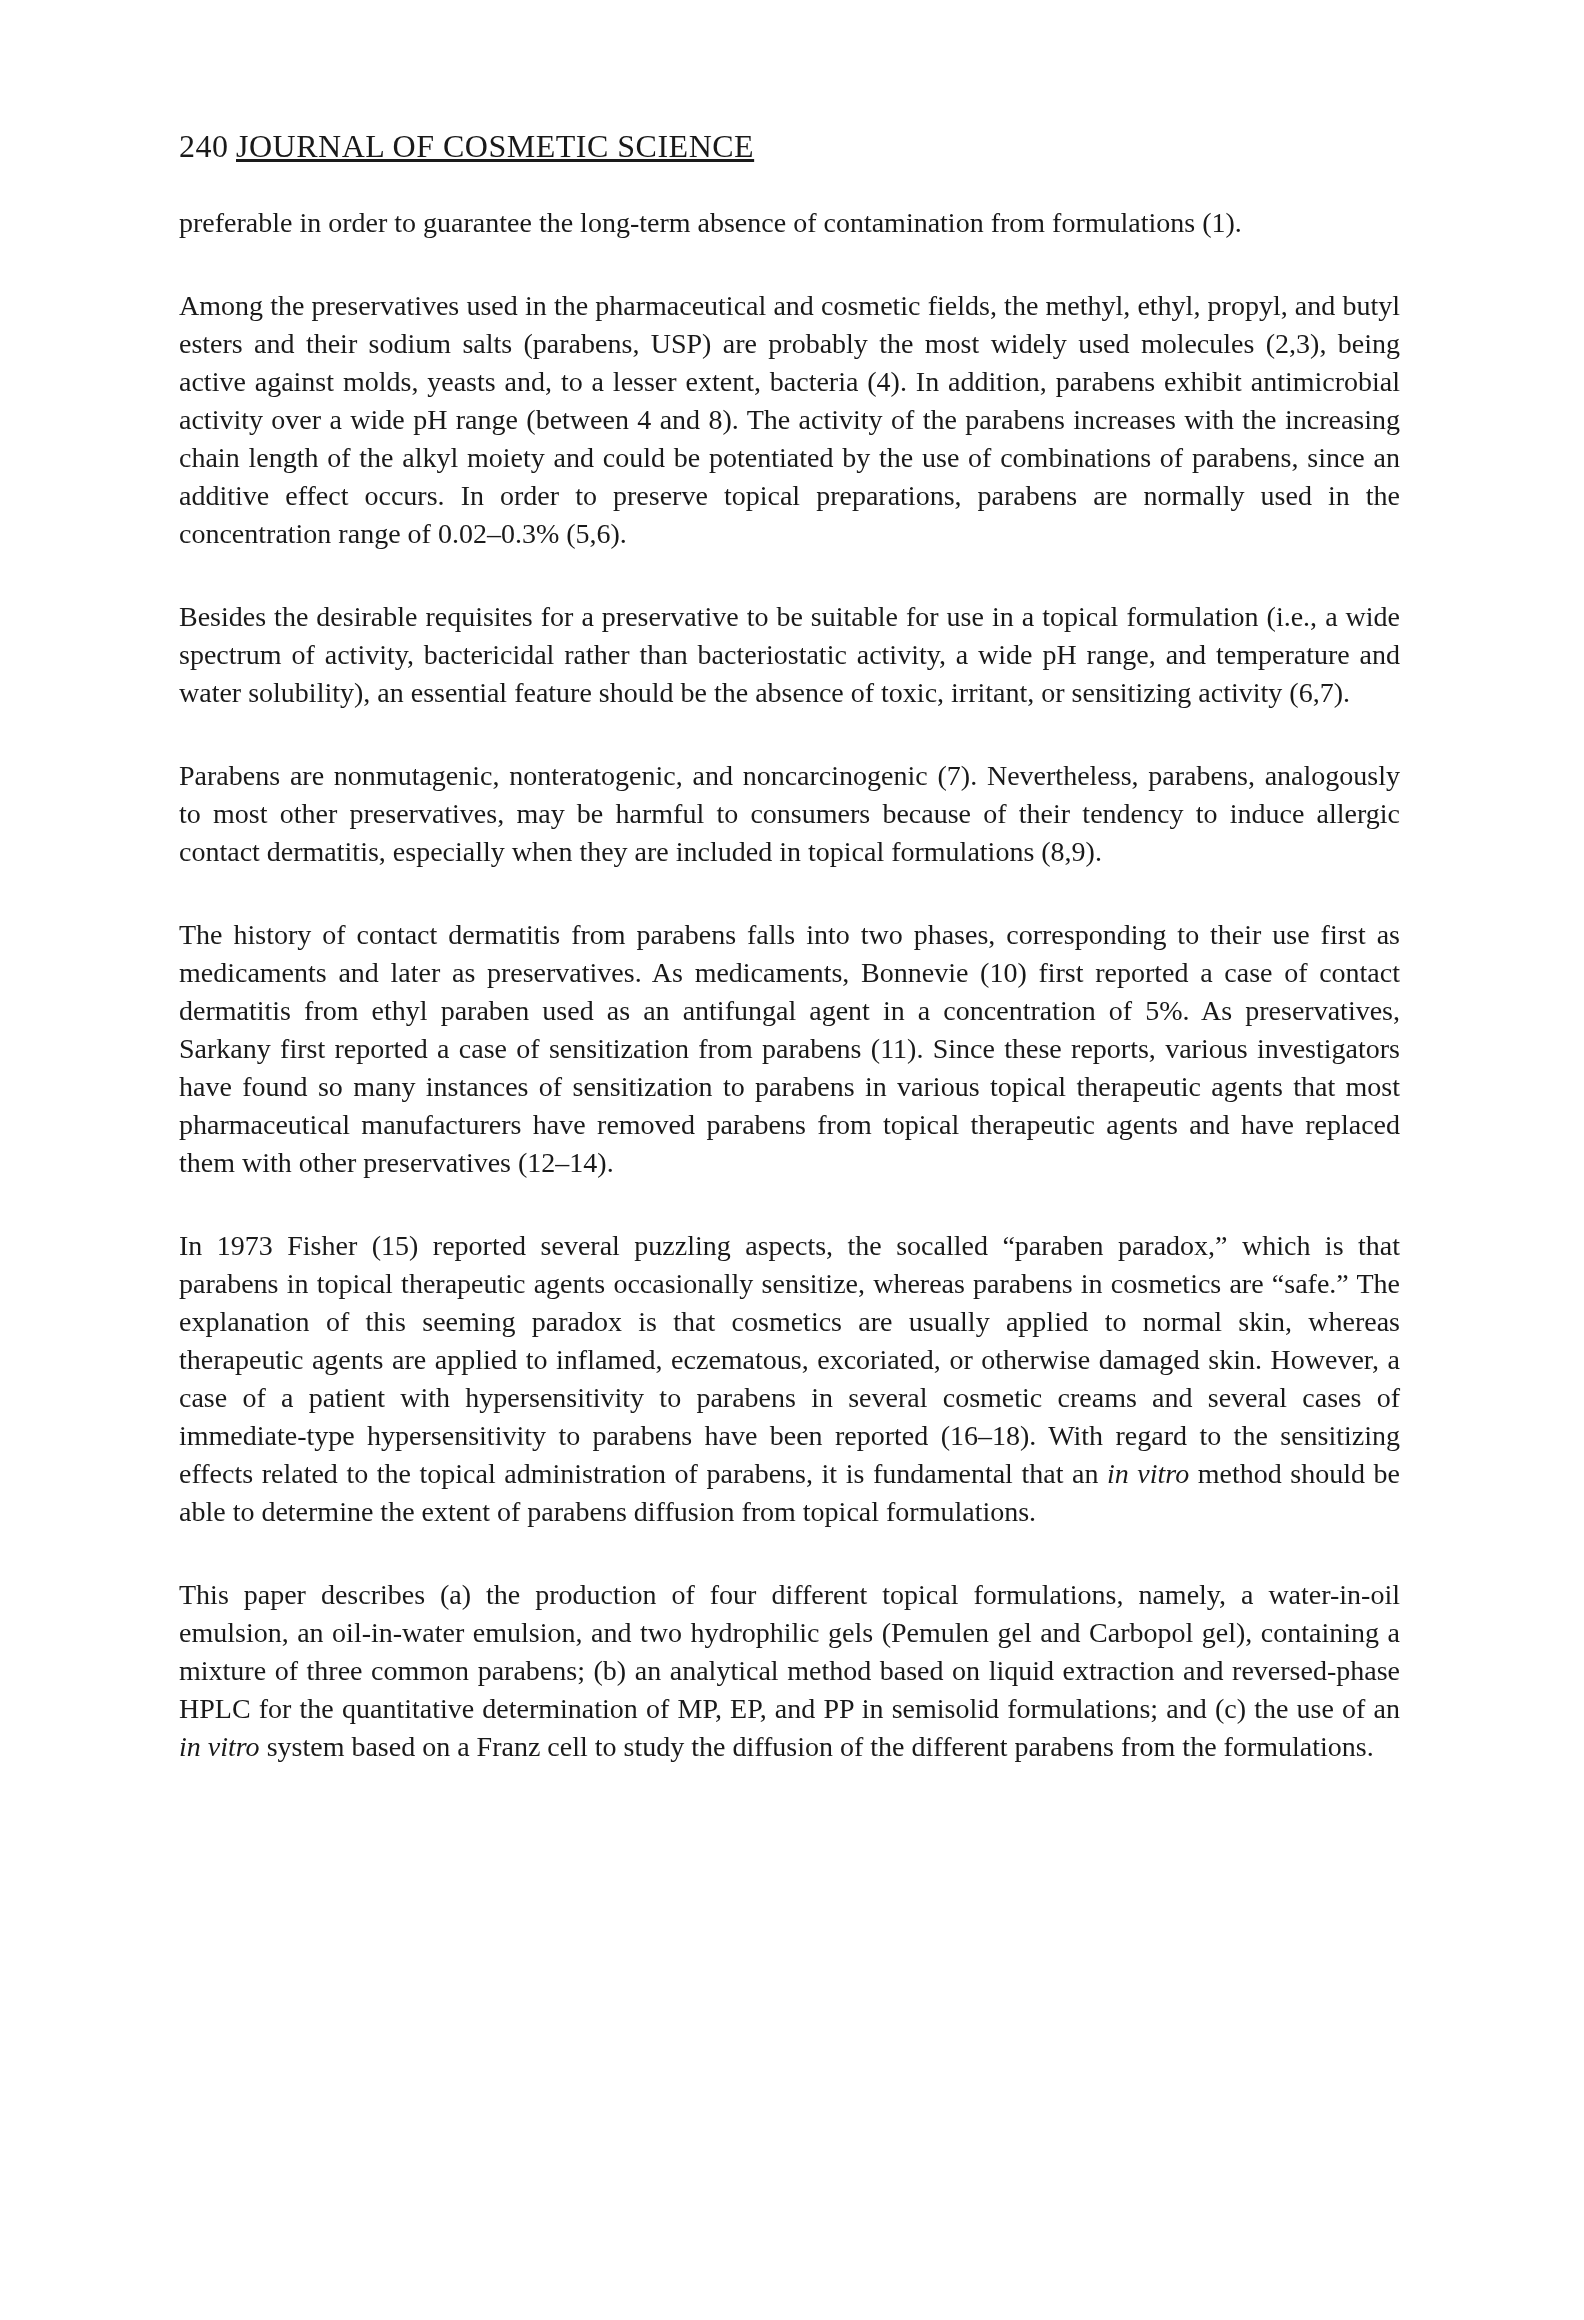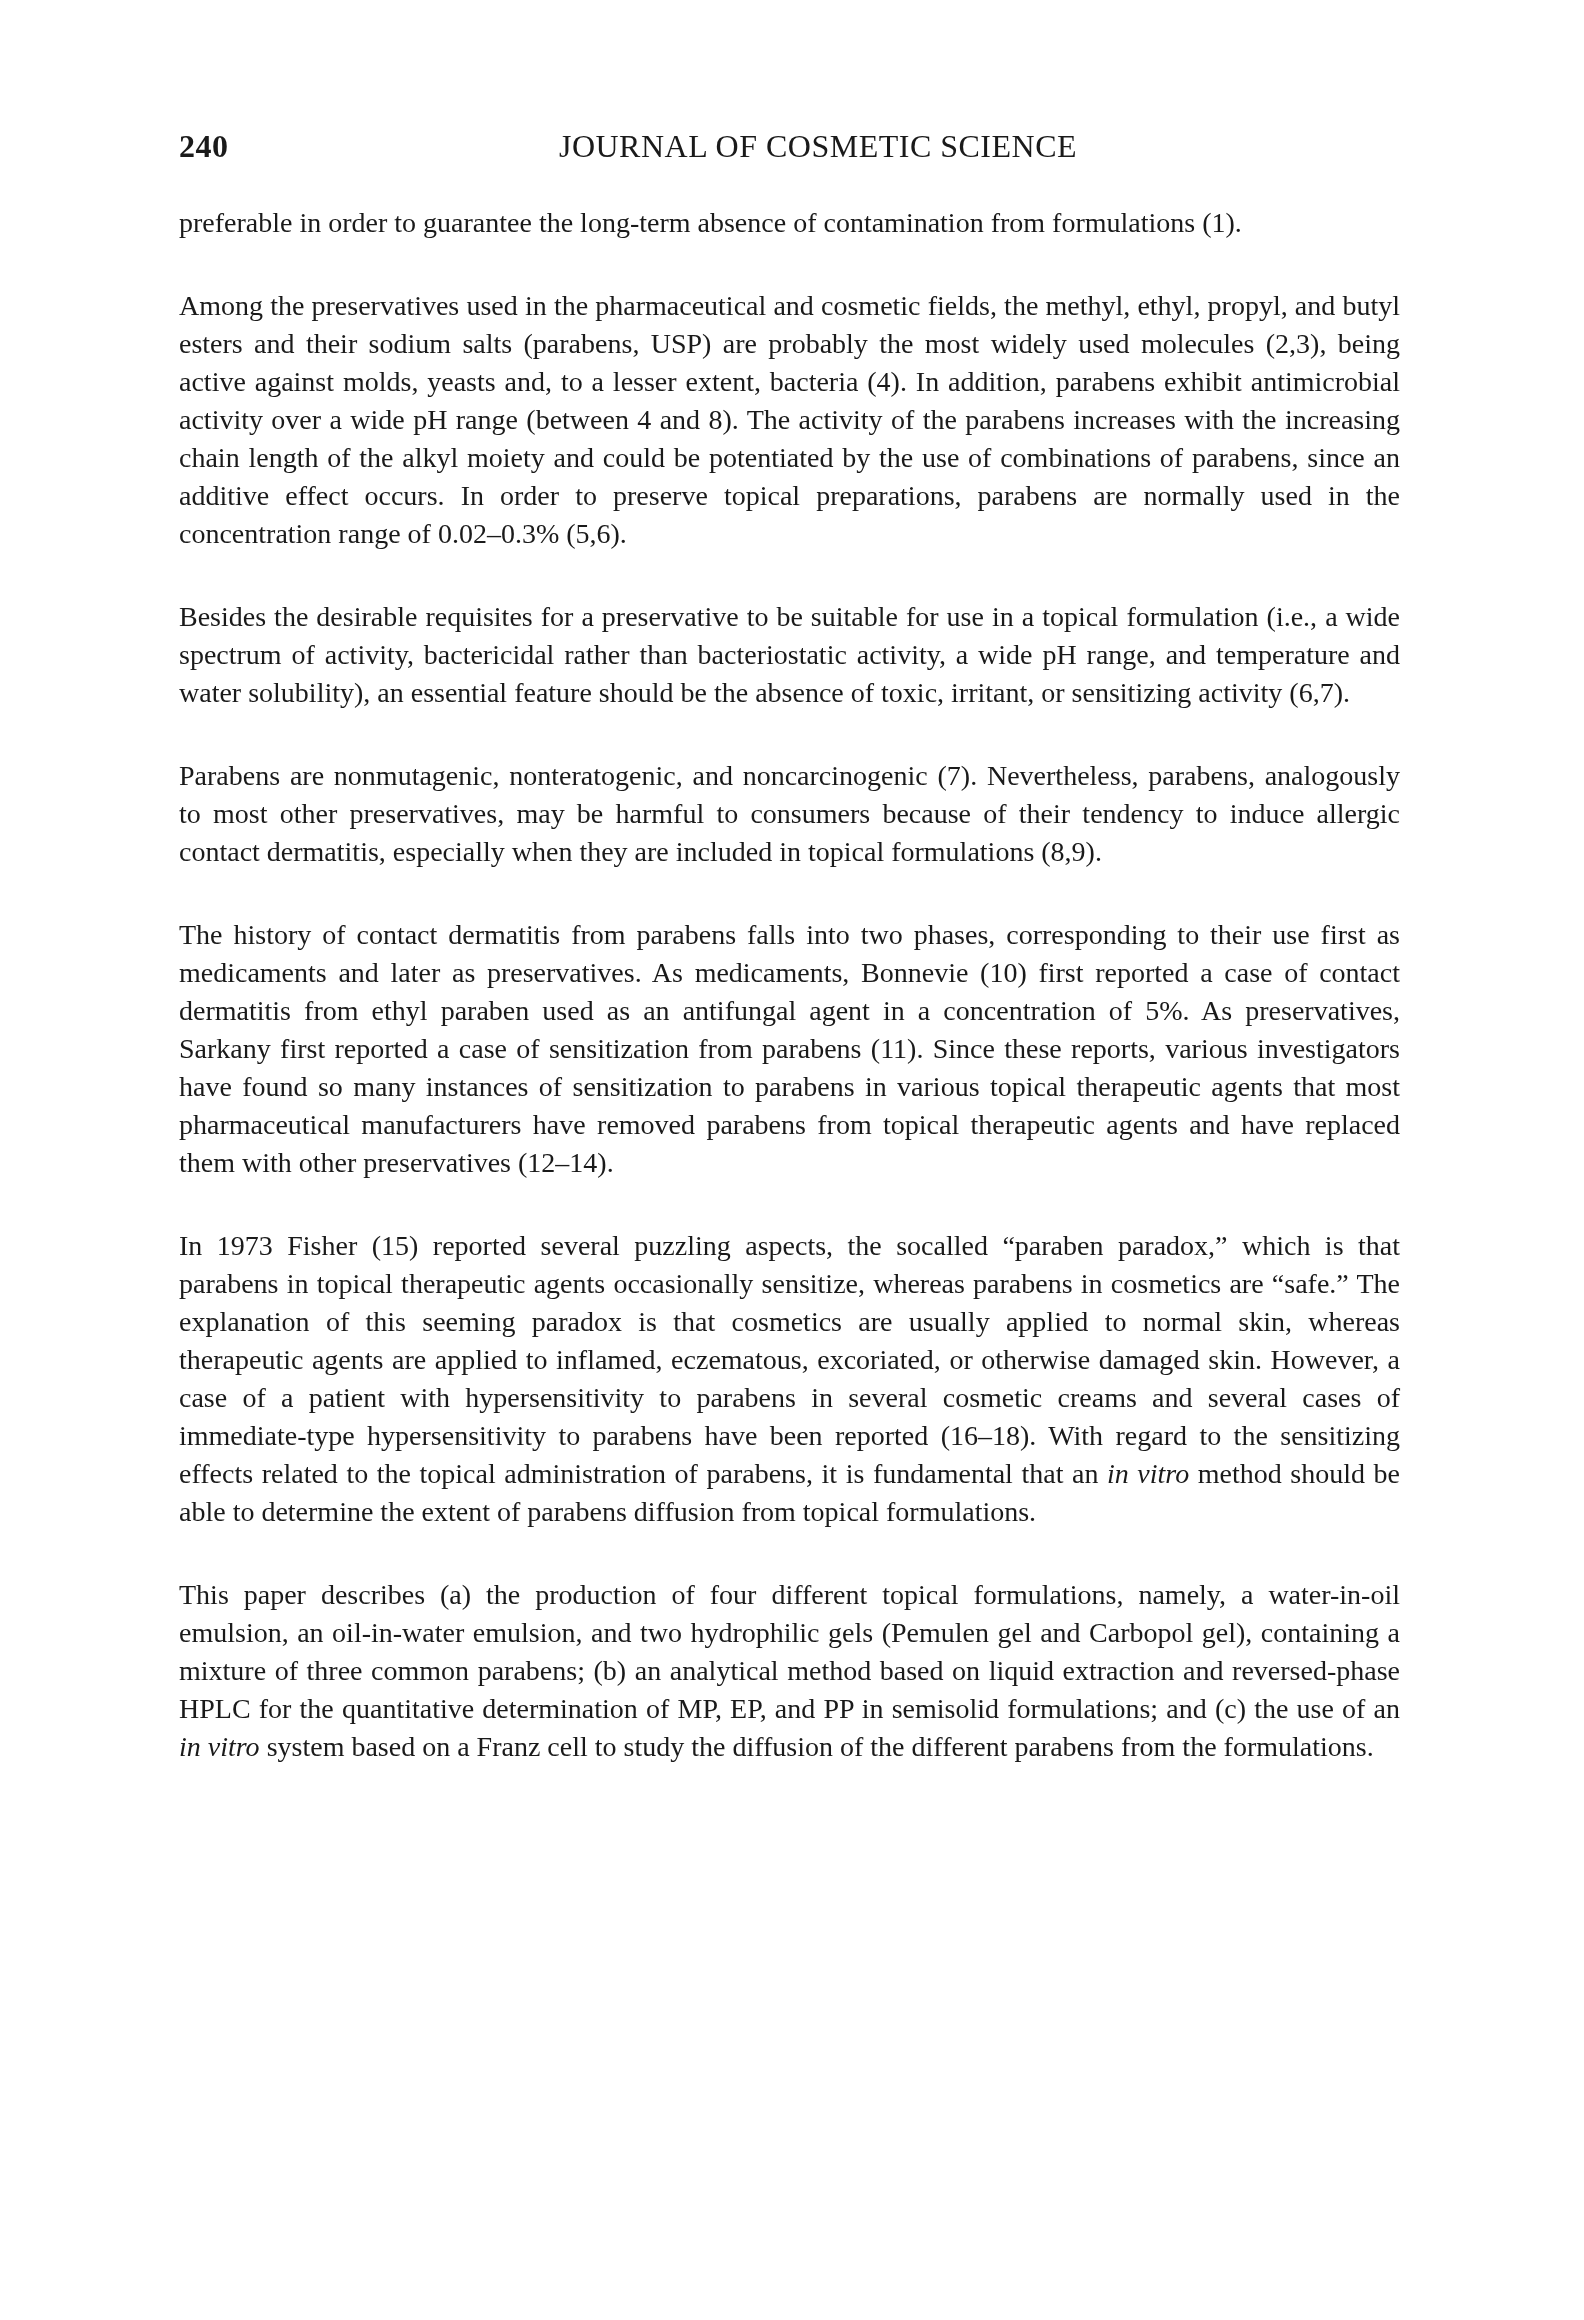--- a/index.html
+++ b/index.html
@@ -6,24 +6,24 @@
   body { width: 1585px; height: 2321px; position: relative; overflow: hidden; }
   .page {
     position: absolute; left: 0; top: 0; width: 1585px; height: 2321px;
     background: #ffffff; color: #1a1a1a;
     font-family: "Liberation Serif", "DejaVu Serif", serif;
   }
   .header {
     position: absolute; left: 179px; top: 122px; width: 1221px; height: 48px;
     font-size: 32px; line-height: 48px;
   }
-  .page-number { position: absolute; left: 0; top: 0; letter-spacing: 0.5px; font-weight: bold; }
+  .page-number { position: absolute; left: 0; top: 0; letter-spacing: 0.5px; }
   .journal-title {
-    position: absolute; left: 0; right: 0; top: 0; text-align: center;
-    letter-spacing: 0.5px; padding-left: 57px;
+    position: absolute; left: 0; right: 0; top: 0; text-align: left;
+    letter-spacing: 0.5px; padding-left: 57px; text-decoration: underline;
   }
   .body-text {
     position: absolute; left: 179px; top: 204px; width: 1221px;
   }
   .para {
     margin: 0 0 45px 0;
     font-size: 28px; line-height: 38px;
     text-align: justify; hyphens: manual;
   }
   .para .ital { font-style: italic; margin-top: 32px; }

